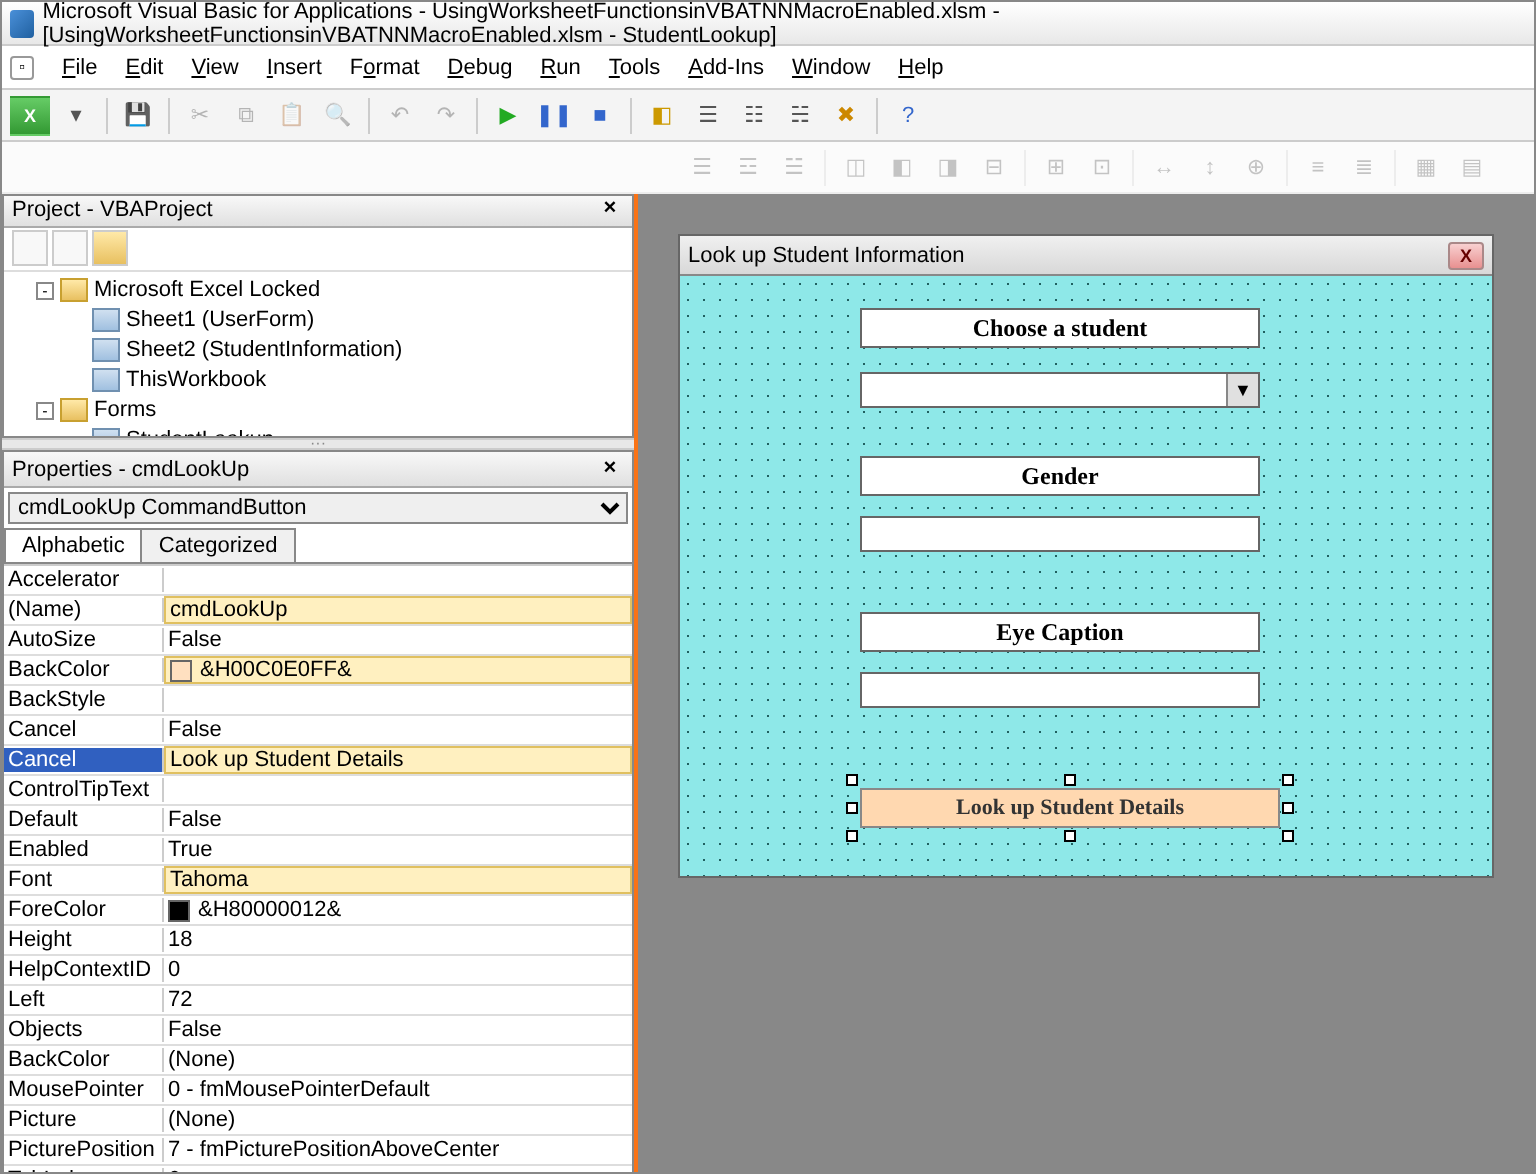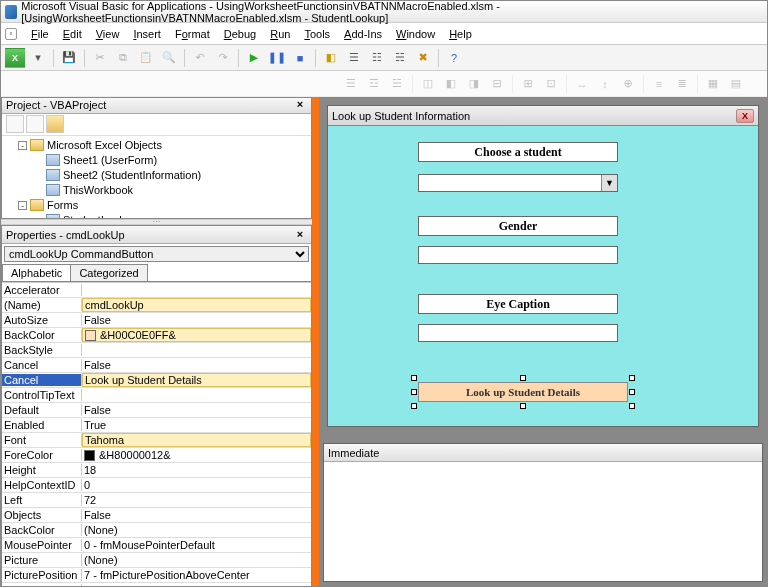--- a/index.html
+++ b/index.html
@@ -8,21 +8,21 @@
 .titlebar { background: linear-gradient(#fff,#e8e8e8); height: 22px; display: flex; align-items: center; padding: 0 4px; border-bottom: 1px solid #ccc; font-size: 11px; }
 .titlebar .icon { width: 14px; height: 14px; background: linear-gradient(135deg,#4a90d9,#2060a0); border-radius: 2px; margin-right: 4px; }
 .menubar { height: 22px; display: flex; align-items: center; padding: 0 4px; border-bottom: 1px solid #ccc; gap: 2px; }
 .mctrl { width:12px; height:12px; border:1px solid #999; border-radius:2px; margin-right:6px; display:flex; align-items:center; justify-content:center; font-size:8px; }
 .menuitem { padding: 2px 6px; cursor: default; }
 .menuitem u { text-decoration: underline; }
 .toolbar { height: 26px; display: flex; align-items: center; padding: 0 4px; gap: 3px; border-bottom: 1px solid #ccc; background: #f4f4f4; }
 .tbtn { width: 20px; height: 20px; border: 1px solid transparent; display: flex; align-items: center; justify-content: center; font-size: 11px; color: #555; }
 .sep { width:1px; height:18px; background:#ccc; margin:0 2px; }
 .main { flex: 1; display: flex; overflow: hidden; }
-.left { width: 318px; display: flex; flex-direction: column; border-right: 7px solid #f97316; }
+.left { width: 318px; display: flex; flex-direction: column; border-right: 2px solid #f97316; }
 .panel { border: 1px solid #888; margin: 0; display: flex; flex-direction: column; }
 .panel-title { background: linear-gradient(#f8f8f8,#e0e0e0); height: 18px; display: flex; align-items: center; justify-content: space-between; padding: 0 4px; font-size: 11px; border-bottom: 1px solid #aaa; }
 .closex { width:14px; height:14px; text-align:center; line-height:12px; font-weight:bold; cursor:pointer; }
 .project-panel { height: 122px; }
 .project-tools { height: 22px; display: flex; align-items: center; padding: 2px 4px; gap: 2px; border-bottom: 1px solid #ddd; }
 .ptbtn { width:18px; height:18px; border:1px solid #ccc; background:#f8f8f8; }
 .tree { padding: 2px 4px; font-size: 11px; overflow: auto; }
 .tree-item { display: flex; align-items: center; height: 15px; cursor: default; }
 .tree-indent { display: inline-block; }
 .tree-toggle { width: 9px; height: 9px; border: 1px solid #888; text-align: center; line-height: 7px; font-size: 8px; margin-right: 3px; }
@@ -37,21 +37,21 @@
 .props-tab { padding: 2px 8px; border: 1px solid #888; border-bottom: none; background: #f0f0f0; margin-right: -1px; font-size: 11px; cursor: default; }
 .props-tab.active { background: #fff; }
 .props-grid { flex: 1; overflow-y: auto; border-top: 1px solid #ccc; }
 .props-row { display: flex; border-bottom: 1px solid #ddd; height: 15px; align-items: center; font-size: 11px; }
 .props-row .pname { width: 80px; padding-left: 2px; border-right: 1px solid #ccc; }
 .props-row .pval { flex: 1; padding-left: 2px; display: flex; align-items: center; }
 .props-row.sel .pname { background: #3060c0; color: #fff; }
 .props-row.hl .pval { background: #fff0c0; border: 1px solid #e0c060; height:14px; }
 .swatch { width: 11px; height: 11px; border: 1px solid #666; margin-right: 4px; }
 .right { flex: 1; background: #888; display: flex; flex-direction: column; padding: 0; }
-.form-designer { margin: 8px; border: 1px solid #666; background: #fff; }
+.form-designer { margin: 20px; border: 1px solid #666; background: #fff; }
 .form-title { background: linear-gradient(#f0f0f0,#d8d8d8); height: 20px; display: flex; align-items: center; justify-content: space-between; padding: 0 4px; border-bottom: 1px solid #888; }
 .form-title .wbtn { width:18px; height:14px; border:1px solid #a88; background:linear-gradient(#f8d0d0,#e89090); border-radius:2px; text-align:center; line-height:12px; font-size:9px; font-weight:bold; color:#600; cursor:pointer; }
 .form-body { background: #8ee8e8; position: relative; height: 300px; background-image: radial-gradient(circle, #206060 0.5px, transparent 0.5px); background-size: 8px 8px; }
 .form-ctrl { position: absolute; background: #fff; border: 1px solid #666; font-size: 12px; display: flex; align-items: center; justify-content: center; font-family: Georgia, serif; font-weight: bold; }
 .form-ctrl.small { font-family: Tahoma; font-weight: normal; font-size: 11px; }
 .form-combo { position: absolute; background: #fff; border: 1px solid #666; display: flex; }
 .form-combo .arrow { width: 16px; background: #e0e0e0; border-left: 1px solid #888; display: flex; align-items: center; justify-content: center; font-size: 9px; }
 .sel-ctrl { position: absolute; }
 .sel-body { background: #ffd8b0; border: 1px solid #888; display: flex; align-items: center; justify-content: center; font-size: 11px; font-family: Tahoma; font-weight: bold; color: #333; }
 .handle { position: absolute; width: 6px; height: 6px; background: #fff; border: 1px solid #000; }
@@ -143,21 +143,21 @@
         <div class="project-tools">
           <span class="ptbtn"></span>
           <span class="ptbtn"></span>
           <span class="ptbtn" style="background:linear-gradient(#ffe9a8,#e8c060)"></span>
         </div>
         <div class="tree" id="tree">
             <div class="tree-item">
               <span class="tree-indent" style="width: 12px;"></span>
               <span class="tree-toggle">-</span>
               <span class="tree-icon folder-icon"></span>
-              <span>Microsoft Excel Objects</span>
+              <span>Microsoft Excel Locked</span>
             </div>
             <div class="tree-item">
               <span class="tree-indent" style="width: 28px;"></span>
               <span style="width: 12px; display: inline-block;"></span>
               <span class="tree-icon module-icon"></span>
               <span>Sheet1 (UserForm)</span>
             </div>
             <div class="tree-item">
               <span class="tree-indent" style="width: 28px;"></span>
               <span style="width: 12px; display: inline-block;"></span>
@@ -351,22 +351,15 @@
             <div class="handle" style="right:-3px;top:-3px"></div>
             <div class="handle" style="left:-3px;top:11px"></div>
             <div class="handle" style="right:-3px;top:11px"></div>
             <div class="handle" style="left:-3px;bottom:-3px"></div>
             <div class="handle" style="left:106px;bottom:-3px"></div>
             <div class="handle" style="right:-3px;bottom:-3px"></div>
           </div>
         </div>
       </div>
 
-      <div class="immediate">
-        <div class="panel-title">
-          <span>Immediate</span>
-          <span class="closex" style="visibility:hidden">×</span>
-        </div>
-        <div class="immediate-body"></div>
-      </div>
     </div>
   </div>
 </div>
 
 </body></html>

